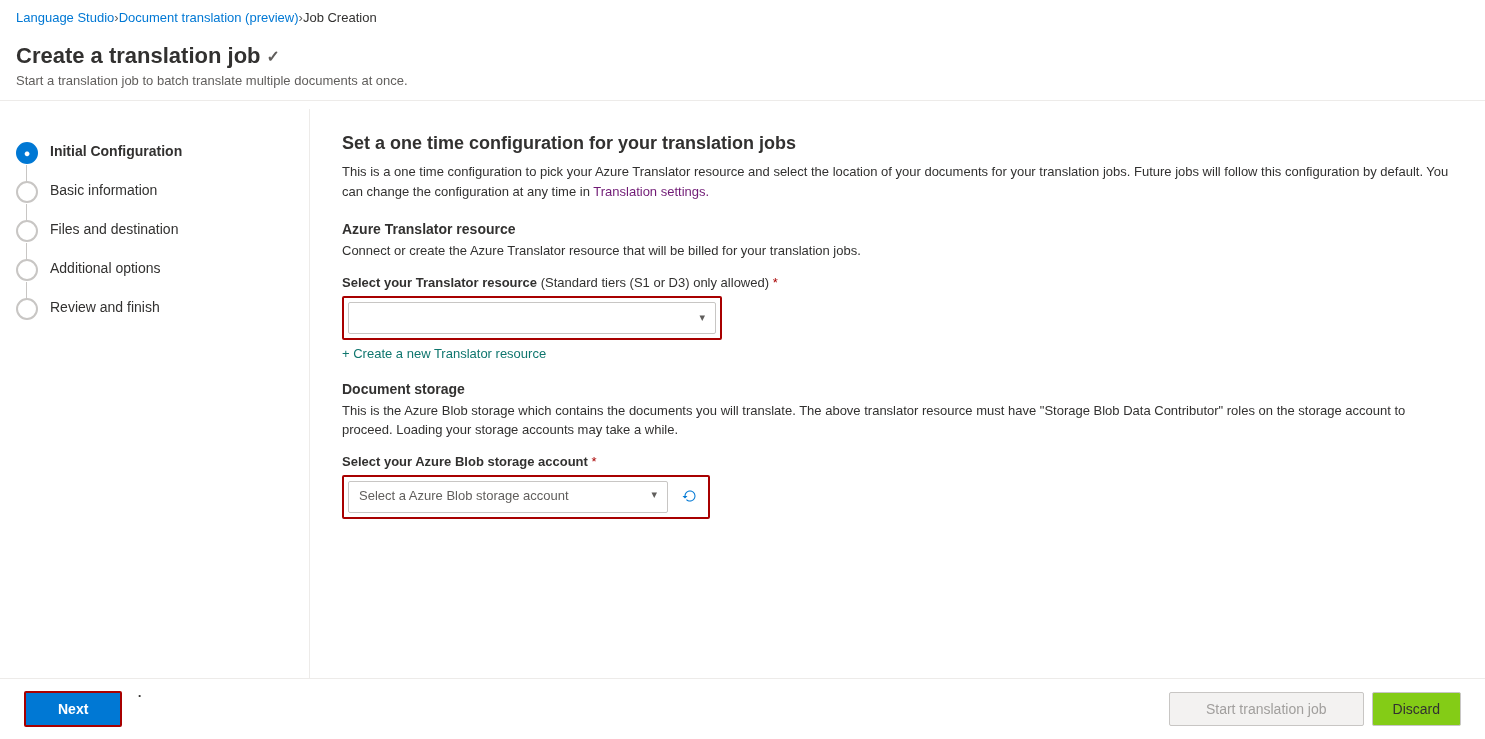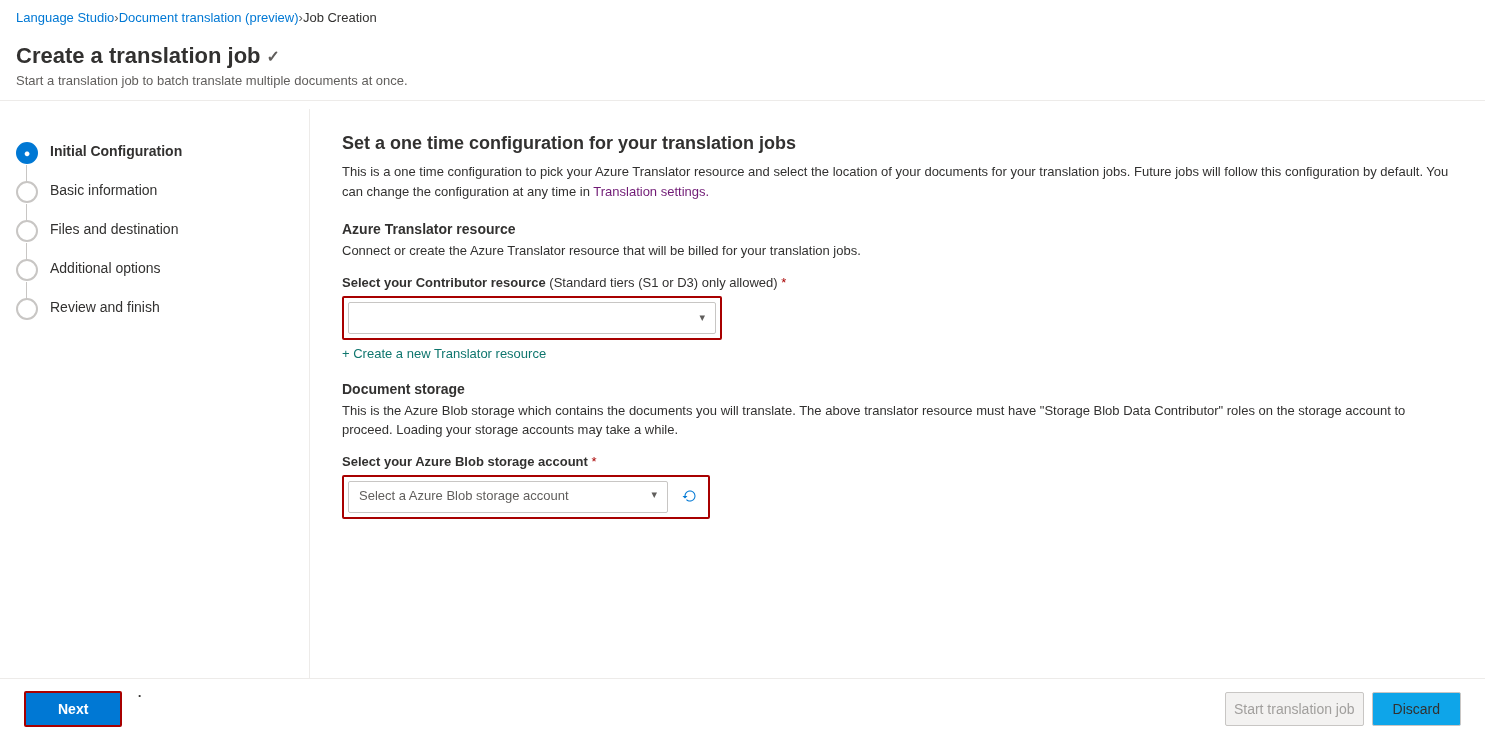--- a/index.html
+++ b/index.html
@@ -146,25 +146,25 @@
     .footer-right { display: flex; gap: 8px; }
 
     .btn-primary {
       background: #0078d4; color: #fff; border: 2px solid #a80000;
       padding: 8px 32px; font-size: 14px; font-weight: 600;
       cursor: pointer; border-radius: 2px;
     }
 
     .btn-disabled {
       background: #f3f2f1; color: #a19f9d; border: 1px solid #c8c6c4;
-      padding: 8px 8px; font-size: 14px;
+      padding: 8px 36px; font-size: 14px;
       cursor: not-allowed; border-radius: 2px; text-align: center;
     }
     .btn-secondary {
-      background: #0ea5e9; color: #323130; border: 1px solid #c8c6c4;
+      background: #84cc16; color: #323130; border: 1px solid #c8c6c4;
       padding: 8px 20px; font-size: 14px;
       cursor: pointer; border-radius: 2px;
     }
 
     .small-dot {
       color: #323130; font-size: 8px; margin-left: 8px;
     }
 
     .chevron-icon { font-size: 11px; }
 
@@ -230,21 +230,21 @@
     <p class="section-desc">
       <span>This is a one time configuration to pick your Azure Translator resource and select the location of your documents for your translation jobs. Future jobs will follow this configuration by default. You can change the configuration at any time in </span><a href="#">Translation settings.</a>
     </p>
 
     <div class="divider-section">
       <div class="subsection-title">Azure Translator resource</div>
       <div class="subsection-desc">Connect or create the Azure Translator resource that will be billed for your translation jobs.</div>
 
       <div class="form-group">
         <div class="form-label">
-          <strong>Select your Contributor resource</strong>
+          <strong>Select your Translator resource</strong>
           <span>(Standard tiers (S1 or D3) only allowed)</span>
           <span class="required">*</span>
         </div>
         <div class="select-box-wrapper">
           <div class="select-box">
             <span></span>
             <span class="select-box-chevron chevron-icon">▾</span>
           </div>
         </div>
         <br>

